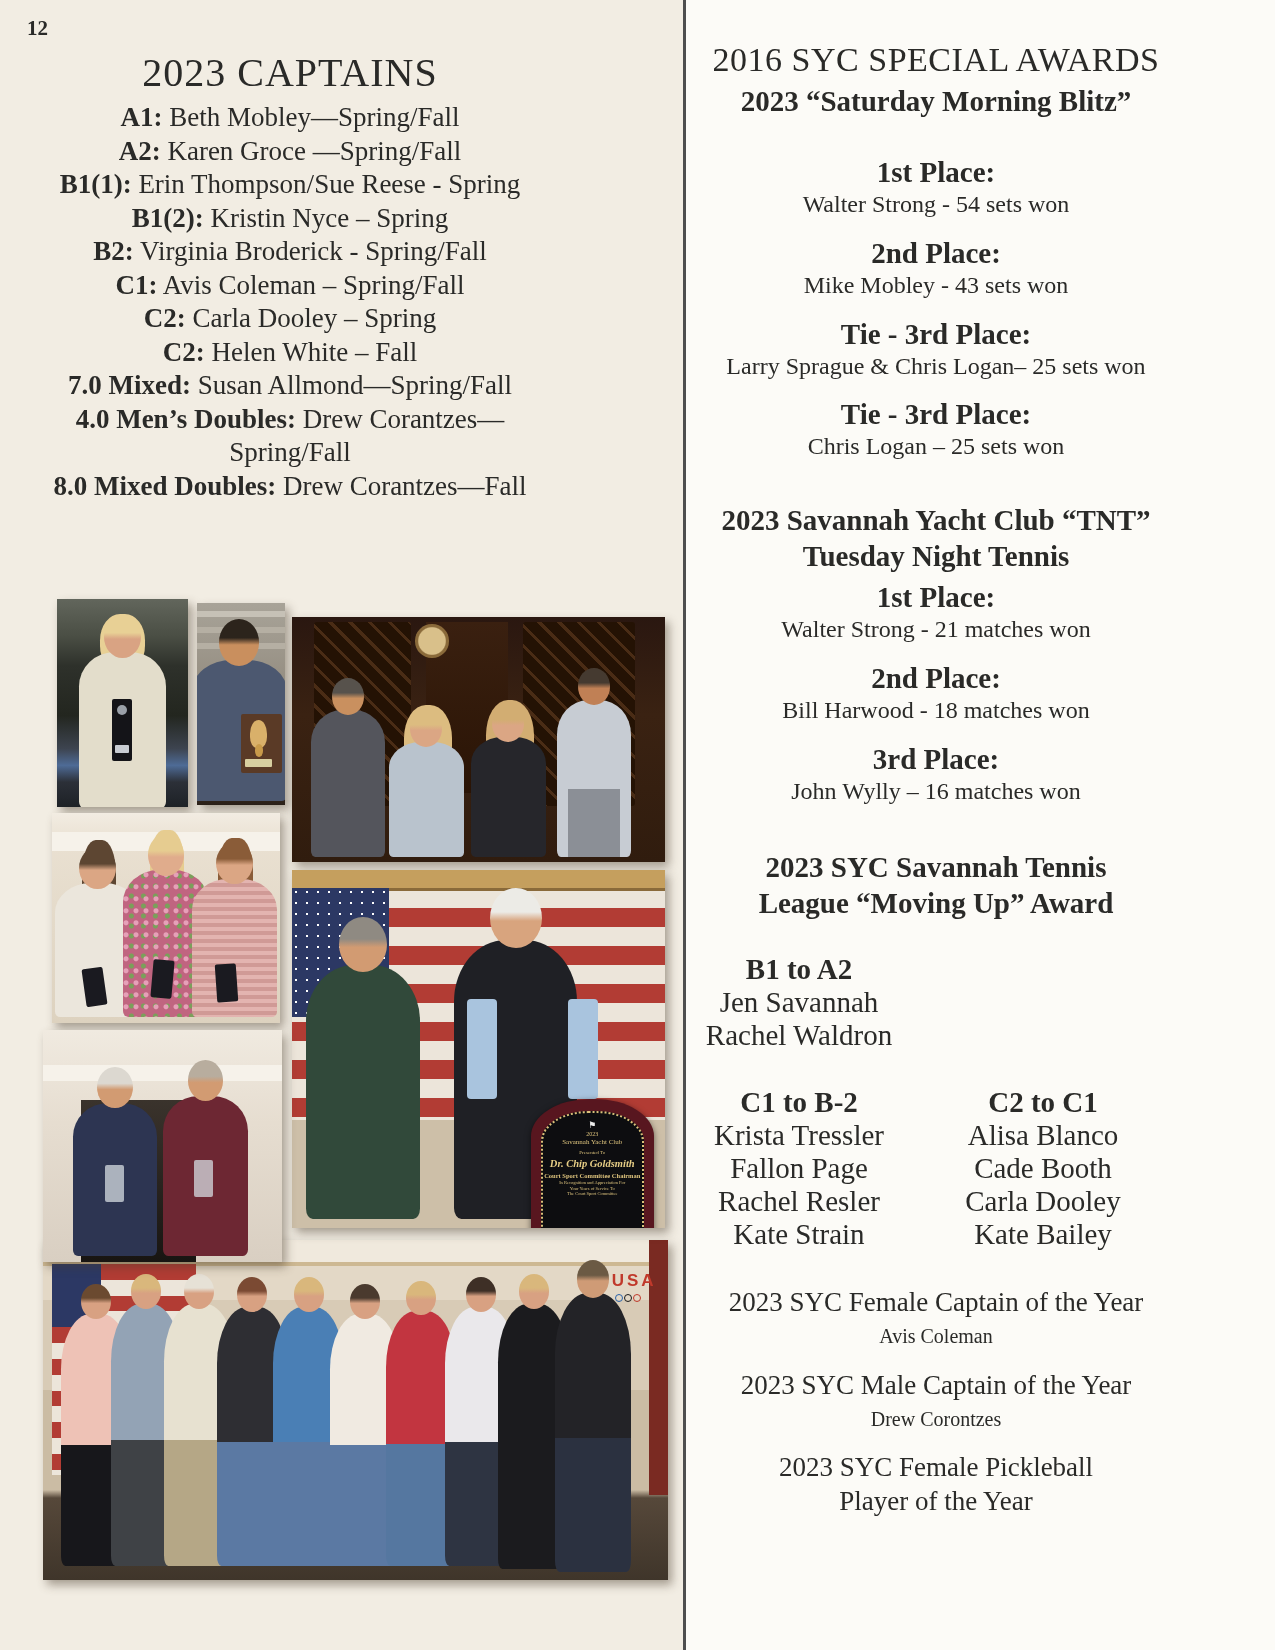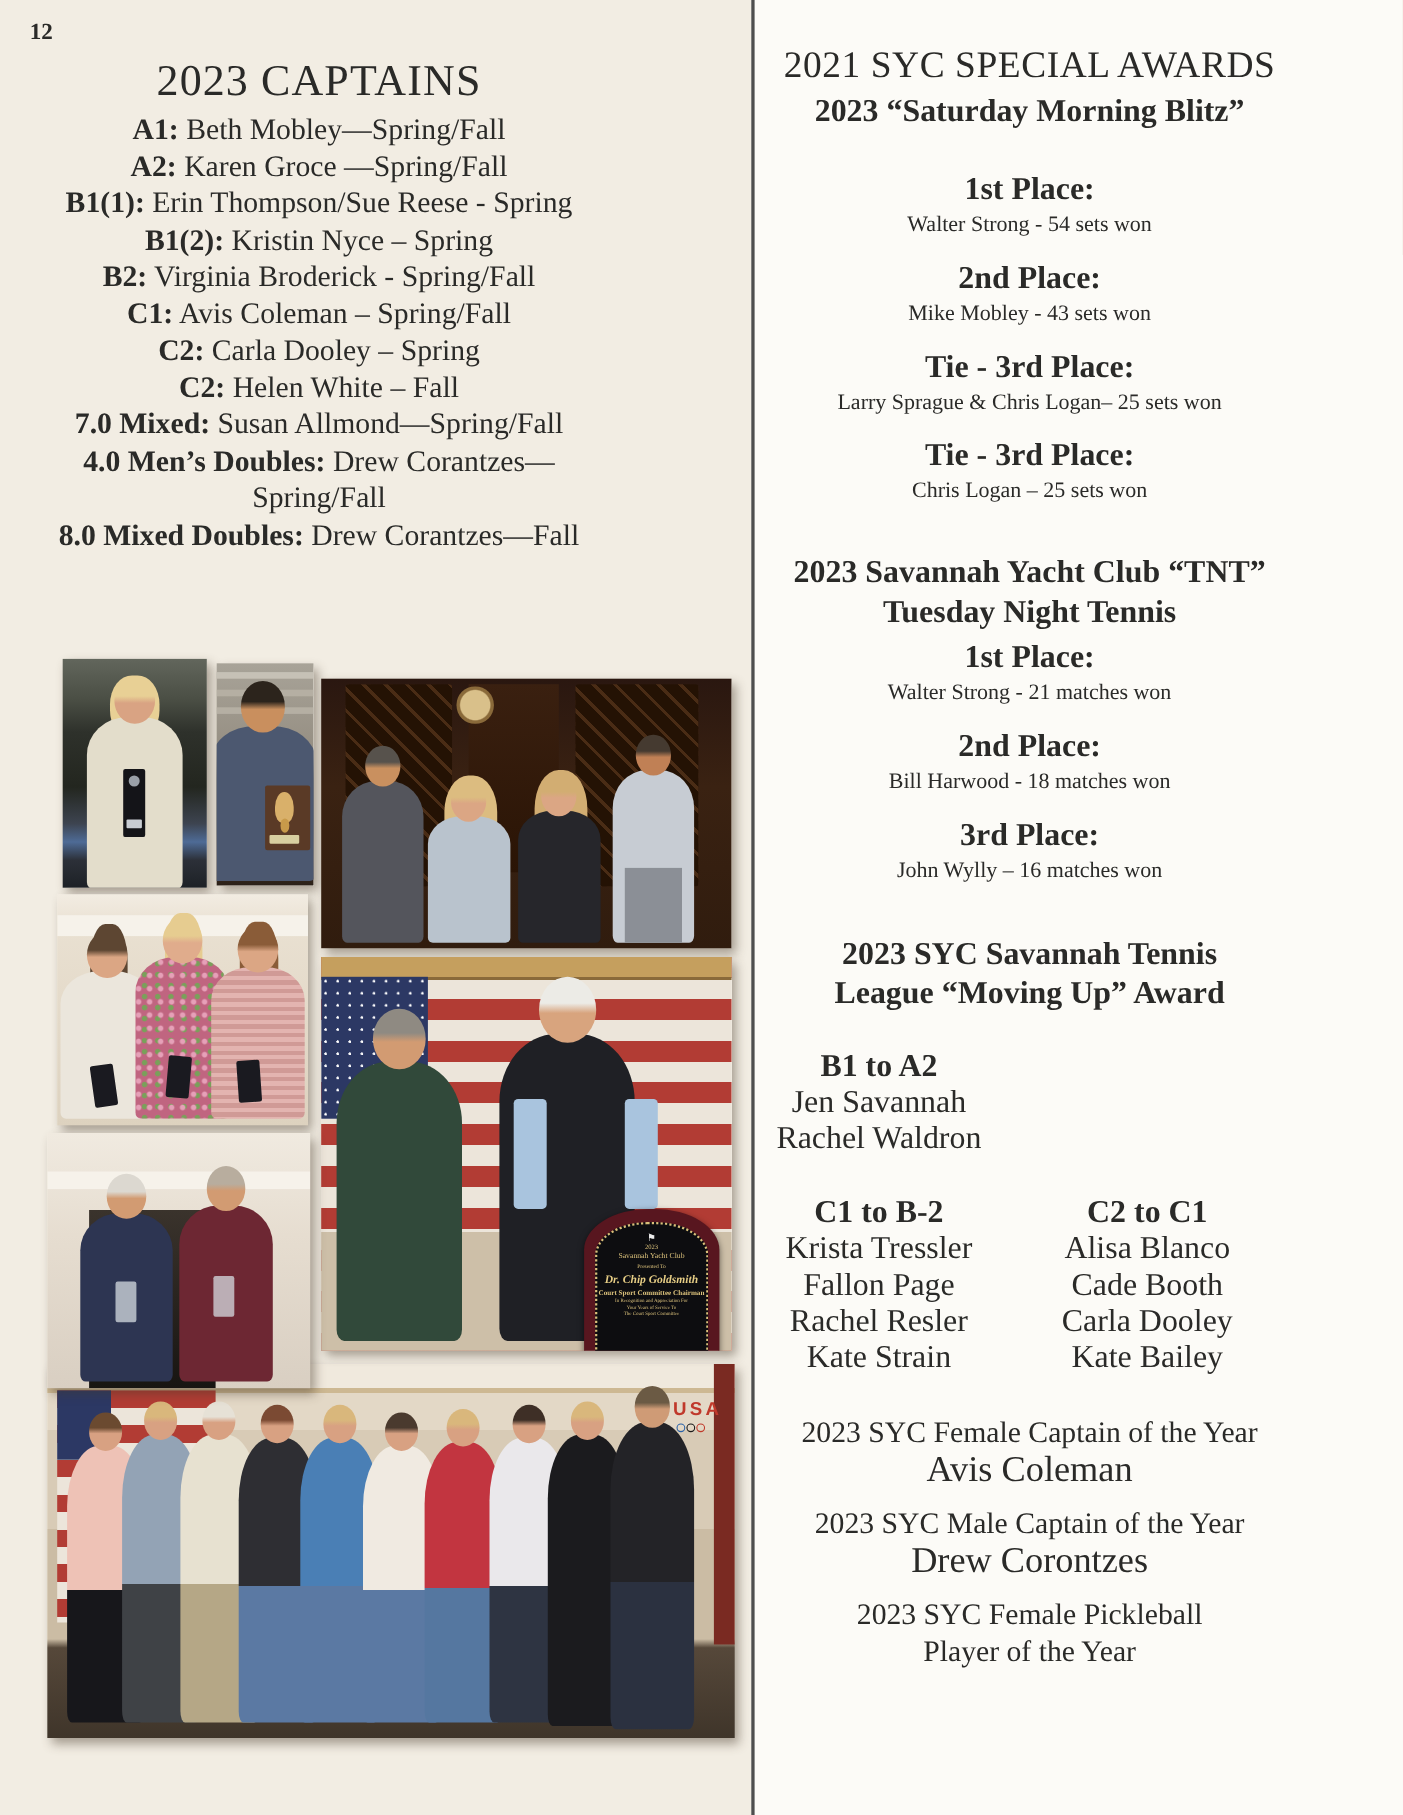--- a/index.html
+++ b/index.html
@@ -16,28 +16,28 @@
   .left-col{position:absolute;left:30px;top:52px;width:520px;text-align:center;}
   .left-title{font-size:40px;font-weight:normal;letter-spacing:1px;margin:0 0 7px 0;line-height:42px;}
   .cap-line{font-size:27px;line-height:33.5px;}
   .cap-label{font-weight:bold;}
 
   
   .right-col{position:absolute;left:690px;top:40px;width:492px;text-align:center;}
   .right-title{font-size:34px;font-weight:normal;letter-spacing:.5px;margin:0;line-height:40px;}
   .sub-title{font-size:29px;font-weight:bold;margin-top:4px;line-height:34px;}
   .place{font-size:29px;font-weight:bold;line-height:33px;}
-  .winner{font-size:20px;line-height:31px;text-align:center;}
+  .winner{font-size:24px;line-height:31px;text-align:center;}
   .sec-title{font-size:29px;font-weight:bold;line-height:36px;text-align:center;}
   .mu-row{display:flex;gap:26px;}
   .mu-col{width:218px;}
   .mu-head{font-size:29px;font-weight:bold;line-height:33px;}
   .mu-name{font-size:29px;line-height:33px;}
   .fa-title{font-size:27px;font-weight:normal;line-height:34px;}
-  .fa-name{font-size:33px;line-height:34px;text-align:center;}
+  .fa-name{font-size:20px;line-height:34px;text-align:center;}
 
   
   .photo{position:absolute;overflow:hidden;box-shadow:4px 5px 9px rgba(70,58,42,.45);}
   .photo .shape{position:absolute;}
 
   
   .plaque{position:absolute;left:64%;top:64%;width:33%;height:40%;
     background:#58161f;border-radius:48% 48% 3px 3px / 26% 26% 3px 3px;
     box-shadow:0 2px 6px rgba(0,0,0,.55);}
   .plaque-inner{position:absolute;left:8%;right:8%;top:8%;bottom:5%;
@@ -192,21 +192,21 @@
       <div class="pl-name">Dr. Chip Goldsmith</div>
       <div class="pl-title">Court Sport Committee Chairman</div>
       <div class="pl-small">In Recognition and Appreciation For</div>
       <div class="pl-small">Your Years of Service To</div>
       <div class="pl-small">The Court Sport Committee</div>
     </div>
   </div>
 </div>
 
 <div class="right-col">
-  <h1 class="right-title">2021 SYC SPECIAL AWARDS</h1>
+  <h1 class="right-title">2016 SYC SPECIAL AWARDS</h1>
   <div class="sub-title">2023 “Saturday Morning Blitz”</div>
 
   <div class="place" style="margin-top:38px">1st Place:</div>
   <div class="winner">Walter Strong - 54 sets won</div>
   <div class="place" style="margin-top:17px">2nd Place:</div>
   <div class="winner">Mike Mobley - 43 sets won</div>
   <div class="place" style="margin-top:17px">Tie - 3rd Place:</div>
   <div class="winner">Larry Sprague &amp; Chris Logan– 25 sets won</div>
   <div class="place" style="margin-top:16px">Tie - 3rd Place:</div>
   <div class="winner">Chris Logan – 25 sets won</div>

